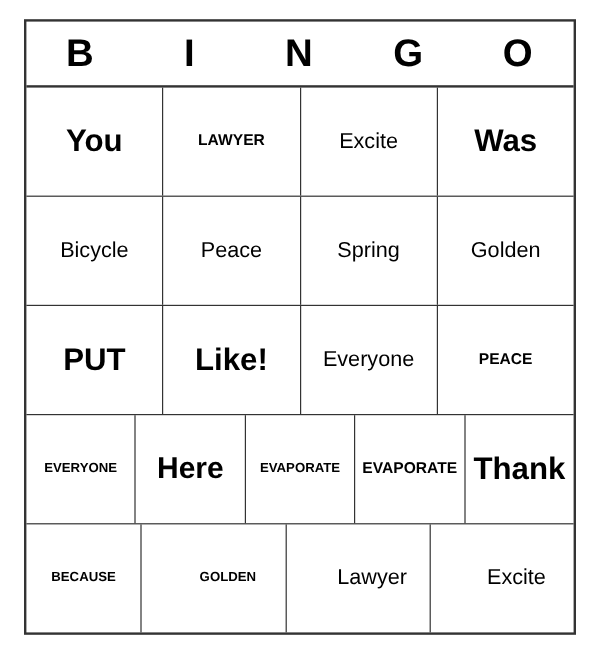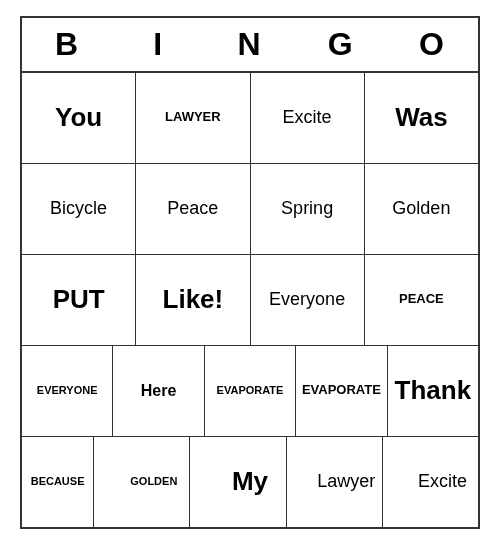--- a/index.html
+++ b/index.html
@@ -72,21 +72,21 @@
     .cell-text {
       line-height: 1.1;
     }
 
     .size-xl {
       font-size: 26px;
       font-weight: bold;
     }
 
     .size-lg {
-      font-size: 16px;
+      font-size: 25px;
       font-weight: bold;
     }
 
     .size-md {
       font-size: 18px;
     }
 
     .size-sm {
       font-size: 13px;
       font-weight: bold;
@@ -171,23 +171,20 @@
         </div>
       </div>
       <div class="bingo-row">
         <div class="bingo-cell">
           <span class="cell-text size-xs">BECAUSE</span>
         </div>
         <div class="bingo-cell">
           <span class="cell-text size-xs">GOLDEN</span>
         </div>
         <div class="bingo-cell">
-          <span class="cell-text size-xl">My</span>
-        </div>
-        <div class="bingo-cell">
           <span class="cell-text size-md">Lawyer</span>
         </div>
         <div class="bingo-cell">
           <span class="cell-text size-md">Excite</span>
         </div>
       </div>
     </div>
 </div>
 
 </body></html>

